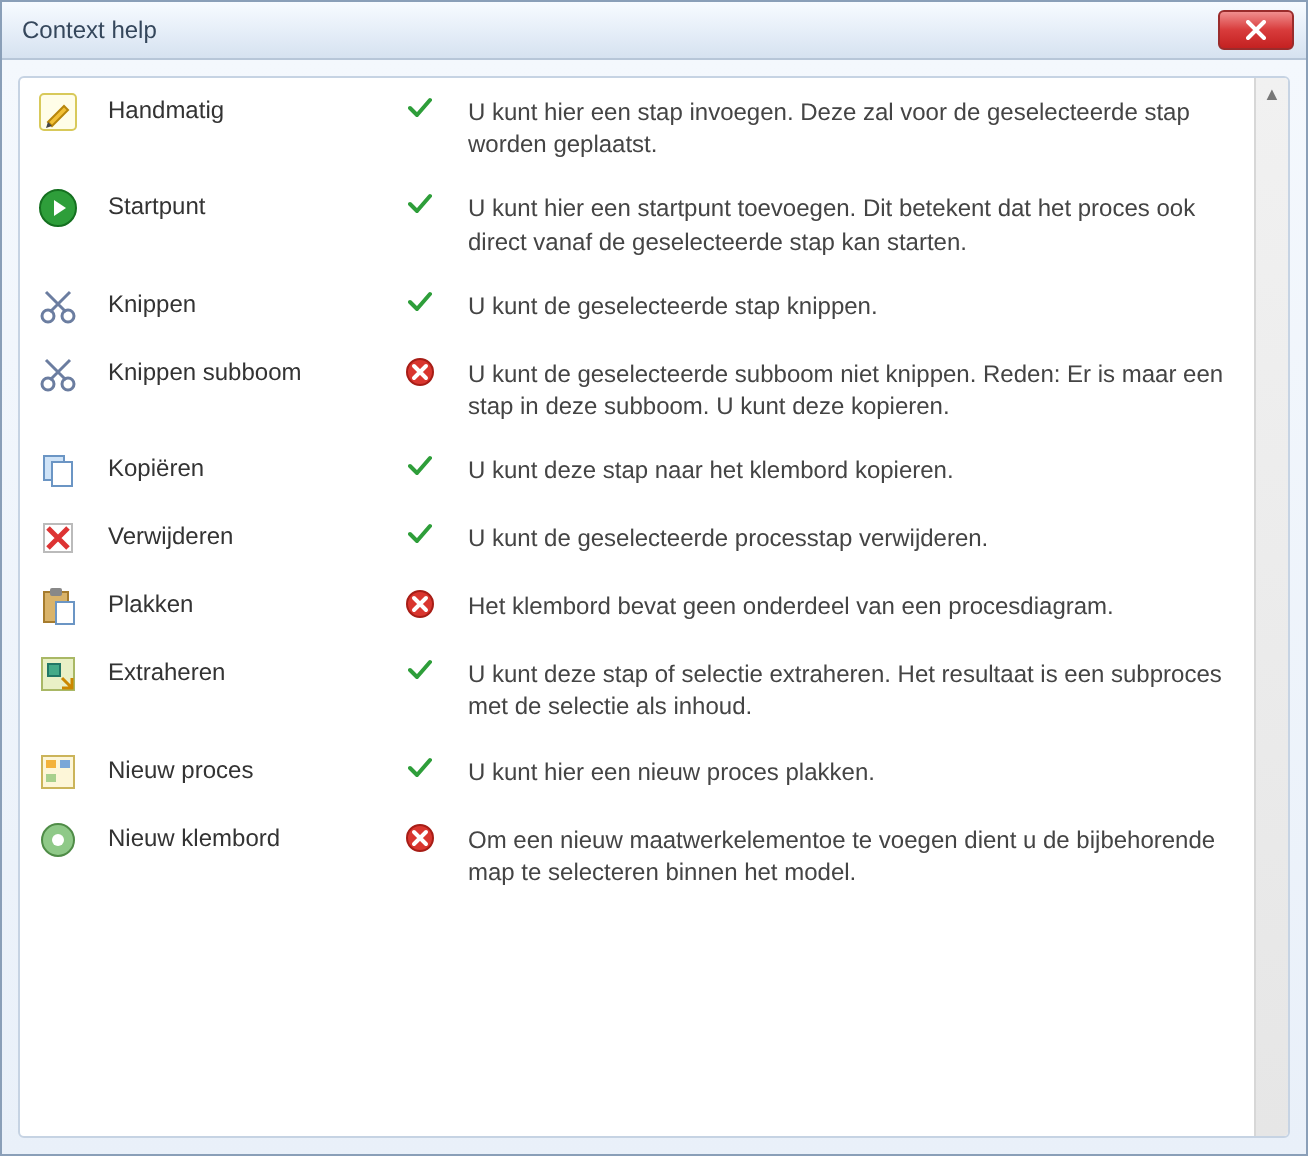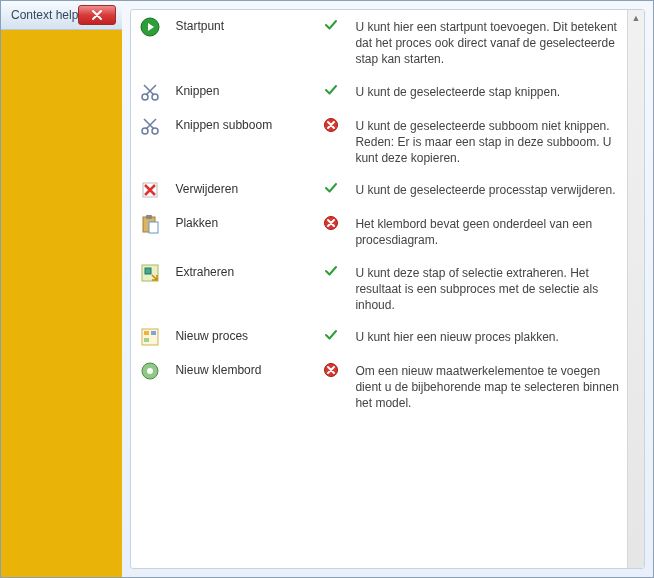--- a/index.html
+++ b/index.html
@@ -1,16 +1,16 @@
 <!DOCTYPE html>
 <html><head>
 <meta charset="utf-8">
 <style>
   html,body{margin:0;padding:0;font-family:"Segoe UI",Tahoma,Arial,sans-serif;font-size:12px;color:#333;background:#d8e4f0;}
-  .window{width:654px;height:578px;box-sizing:border-box;border:1px solid #8a9fb8;background:#eab308;overflow:hidden;display:flex;flex-direction:row;}
+  .window{width:654px;height:578px;box-sizing:border-box;border:1px solid #8a9fb8;background:#fca5a5;overflow:hidden;display:flex;flex-direction:column;}
   .titlebar{height:28px;background:linear-gradient(#f7fbff,#e3ecf7 60%,#d6e2f0);border-bottom:1px solid #b7c6d8;display:flex;align-items:center;padding:0 6px 0 10px;}
   .titlebar .title{flex:1;color:#35475c;}
   .close-btn{width:36px;height:18px;border:1px solid #9a2c2c;border-radius:3px;background:linear-gradient(#f08e8e,#d83b3b 50%,#c42121);display:flex;align-items:center;justify-content:center;cursor:pointer;}
   .close-btn svg{display:block;}
   .client{flex:1;background:linear-gradient(#f4f8fd,#e9f0f9);padding:8px;box-sizing:border-box;display:flex;flex-direction:column;}
   .panel{flex:1;border:1px solid #c6d3e3;border-radius:3px;background:#fff;display:flex;overflow:hidden;}
   .scroll{flex:1;overflow:hidden;}
   table{border-collapse:collapse;width:100%;}
   td{vertical-align:top;padding:7px 6px;}
   td.icon{width:26px;text-align:center;padding-top:7px;}
@@ -37,20 +37,32 @@
         </svg>
     </div>
   </div>
   <div class="client">
     <div class="panel">
       <div class="scroll">
         <table>
           <tbody id="rows">
               <tr>
                 <td class="icon"><span class="ic"><svg width="20" height="20" viewBox="0 0 20 20">
+                      <rect x="1" y="1" width="18" height="18" rx="2" fill="#fffde8" stroke="#d8c95a"></rect>
+                      <path d="M5 15 L13 7 L15 9 L7 17 Z" fill="#f2c037" stroke="#b8860b"></path>
+                      <path d="M5 15 L4 18 L7 17 Z" fill="#444"></path>
+                    </svg></span></td>
+                <td class="label">Handmatig</td>
+                <td class="status"><span class="ok"><svg width="12" height="12" viewBox="0 0 12 12">
+                      <path d="M1 6 L4.5 9.5 L11 2" stroke="#2e9e3a" stroke-width="2" fill="none" stroke-linecap="round" stroke-linejoin="round"></path>
+                    </svg></span></td>
+                <td class="desc">U kunt hier een stap invoegen. Deze zal voor de geselecteerde stap worden geplaatst.</td>
+              </tr>
+              <tr>
+                <td class="icon"><span class="ic"><svg width="20" height="20" viewBox="0 0 20 20">
                       <circle cx="10" cy="10" r="9" fill="#2e9e3a" stroke="#157020"></circle>
                       <path d="M8 6 L14 10 L8 14 Z" fill="#fff"></path>
                     </svg></span></td>
                 <td class="label">Startpunt</td>
                 <td class="status"><span class="ok"><svg width="12" height="12" viewBox="0 0 12 12">
                       <path d="M1 6 L4.5 9.5 L11 2" stroke="#2e9e3a" stroke-width="2" fill="none" stroke-linecap="round" stroke-linejoin="round"></path>
                     </svg></span></td>
                 <td class="desc">U kunt hier een startpunt toevoegen. Dit betekent dat het proces ook direct vanaf de geselecteerde stap kan starten.</td>
               </tr>
               <tr>
@@ -70,20 +82,31 @@
                       <circle cx="5" cy="15" r="3" fill="none" stroke="#6b7da0" stroke-width="1.5"></circle>
                       <circle cx="15" cy="15" r="3" fill="none" stroke="#6b7da0" stroke-width="1.5"></circle>
                       <path d="M6 13 L16 3 M14 13 L4 3" stroke="#6b7da0" stroke-width="1.5"></path>
                     </svg></span></td>
                 <td class="label">Knippen subboom</td>
                 <td class="status"><span class="err"><svg width="14" height="14" viewBox="0 0 14 14">
                       <circle cx="7" cy="7" r="6.5" fill="#d9362f" stroke="#a71d16"></circle>
                       <path d="M4 4 L10 10 M10 4 L4 10" stroke="#fff" stroke-width="2" stroke-linecap="round"></path>
                     </svg></span></td>
                 <td class="desc">U kunt de geselecteerde subboom niet knippen. Reden: Er is maar een stap in deze subboom. U kunt deze kopieren.</td>
+              </tr>
+              <tr>
+                <td class="icon"><span class="ic"><svg width="20" height="20" viewBox="0 0 20 20">
+                      <rect x="3" y="3" width="10" height="12" fill="#cfe3f7" stroke="#6b95c4"></rect>
+                      <rect x="7" y="6" width="10" height="12" fill="#fff" stroke="#6b95c4"></rect>
+                    </svg></span></td>
+                <td class="label">Kopiëren</td>
+                <td class="status"><span class="ok"><svg width="12" height="12" viewBox="0 0 12 12">
+                      <path d="M1 6 L4.5 9.5 L11 2" stroke="#2e9e3a" stroke-width="2" fill="none" stroke-linecap="round" stroke-linejoin="round"></path>
+                    </svg></span></td>
+                <td class="desc">U kunt deze stap naar het klembord kopieren.</td>
               </tr>
               <tr>
                 <td class="icon"><span class="ic"><svg width="20" height="20" viewBox="0 0 20 20">
                       <rect x="3" y="3" width="14" height="14" fill="#fff" stroke="#bbb"></rect>
                       <path d="M5 5 L15 15 M15 5 L5 15" stroke="#d33" stroke-width="2.5"></path>
                     </svg></span></td>
                 <td class="label">Verwijderen</td>
                 <td class="status"><span class="ok"><svg width="12" height="12" viewBox="0 0 12 12">
                       <path d="M1 6 L4.5 9.5 L11 2" stroke="#2e9e3a" stroke-width="2" fill="none" stroke-linecap="round" stroke-linejoin="round"></path>
                     </svg></span></td>

